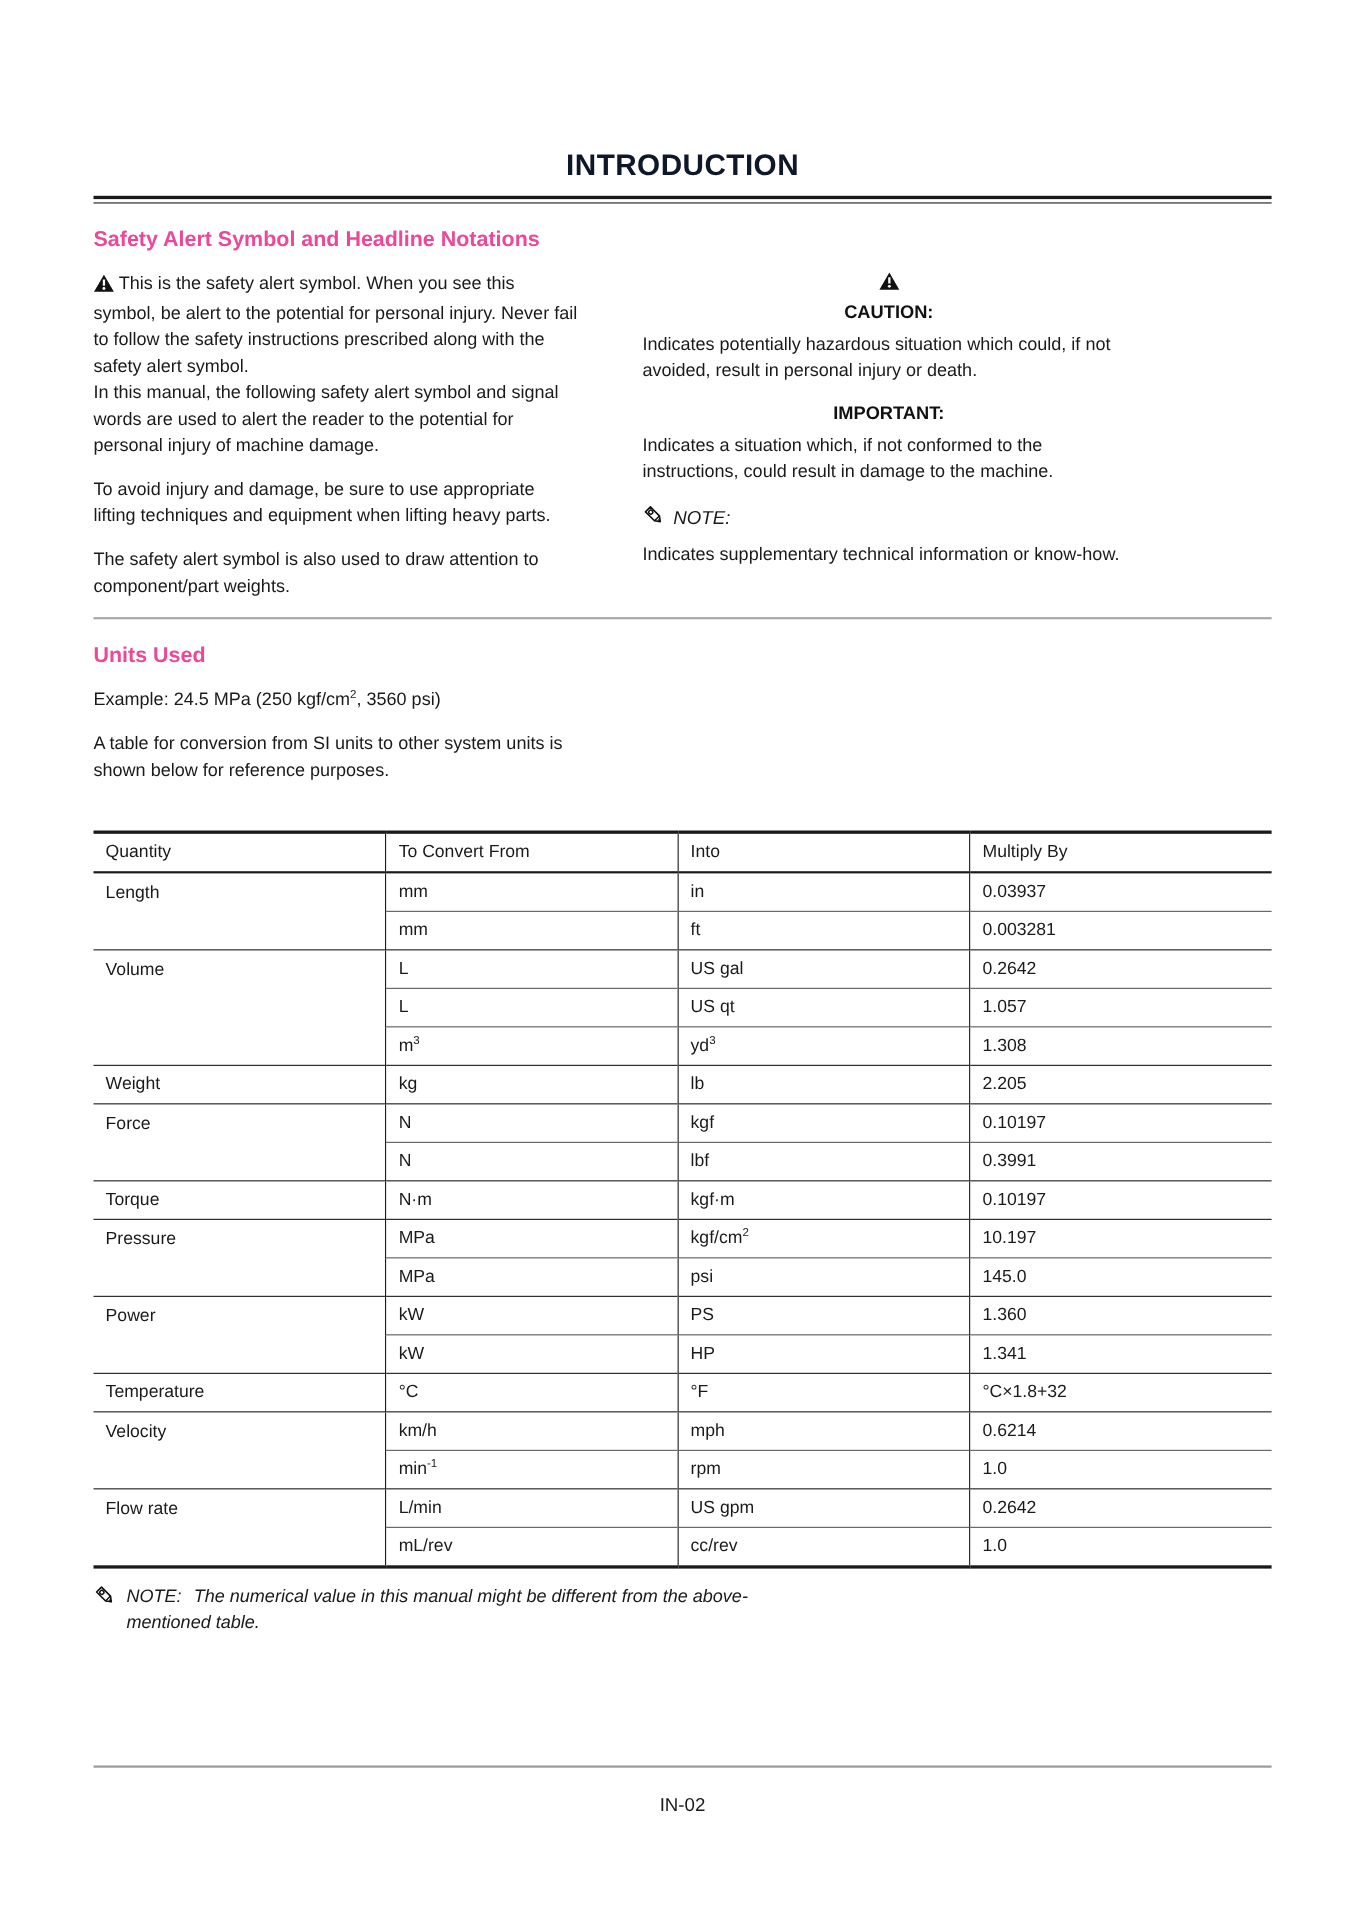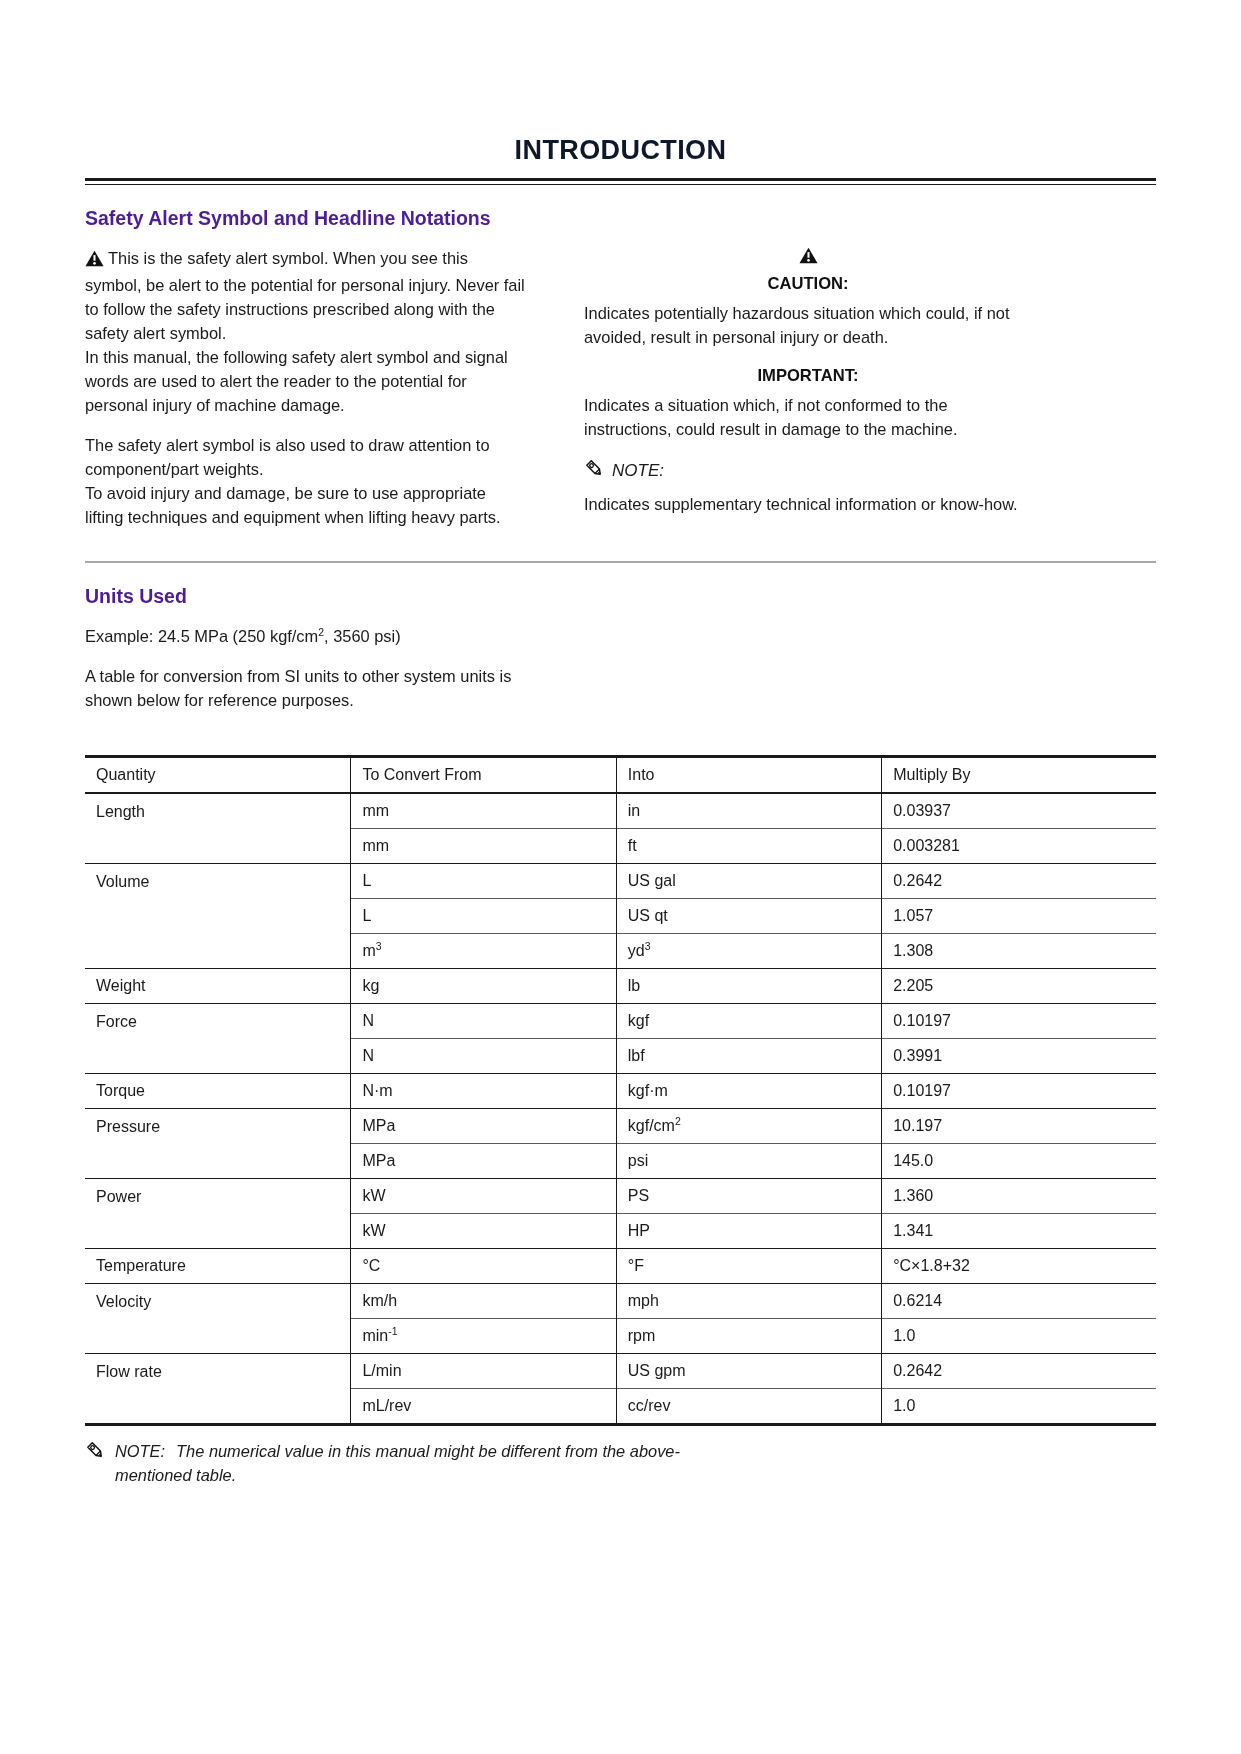--- a/index.html
+++ b/index.html
@@ -40,21 +40,21 @@
     border-top: 3px solid #1a1a1a;
     border-bottom: 1px solid #1a1a1a;
     height: 3px;
     box-sizing: content-box;
   }
 
   
   .section-heading {
     font-size: 19.5px;
     font-weight: bold;
-    color: #4c1d95;
+    color: #ec4899;
     margin: 22px 0 17px 0;
   }
 
   
   .columns {
     display: flex;
     gap: 56px;
     align-items: flex-start;
   }
   .col {
@@ -194,22 +194,22 @@
         <span class="alert-icon inline-para">
           <svg width="19" height="17" viewBox="0 0 24 21" aria-hidden="true">
             <path d="M12 0.6 L23.4 20.4 L0.6 20.4 Z" fill="#111111"></path>
             <rect x="10.7" y="6.2" width="2.6" height="7.1" fill="#ffffff"></rect>
             <circle cx="12" cy="16.6" r="1.7" fill="#ffffff"></circle>
           </svg>
         </span><span>This is the safety alert symbol. When you see this symbol, be alert to the potential for personal injury. Never fail to follow the safety instructions prescribed along with the safety alert symbol.</span>
       </p>
 
       <p class="body">In this manual, the following safety alert symbol and signal words are used to alert the reader to the potential for personal injury of machine damage.</p>
+      <p class="body">To avoid injury and damage, be sure to use appropriate lifting techniques and equipment when lifting heavy parts.</p>
       <p class="body nogap">The safety alert symbol is also used to draw attention to component/part weights.</p>
-      <p class="body">To avoid injury and damage, be sure to use appropriate lifting techniques and equipment when lifting heavy parts.</p>
     </div>
 
     <div class="col col-right">
       <div class="subhead">
         <span class="alert-icon">
           <svg width="19" height="17" viewBox="0 0 24 21" aria-hidden="true">
             <path d="M12 0.6 L23.4 20.4 L0.6 20.4 Z" fill="#111111"></path>
             <rect x="10.7" y="6.2" width="2.6" height="7.1" fill="#ffffff"></rect>
             <circle cx="12" cy="16.6" r="1.7" fill="#ffffff"></circle>
           </svg>
@@ -379,14 +379,18 @@
           <circle cx="12" cy="7.3" r="2.1" fill="#ffffff" stroke="#111111" stroke-width="1.5"></circle>
           <path d="M12 18.1 L12 21.2" stroke="#111111" stroke-width="1.5"></path>
         </g>
       </svg>
     </span>
     <div>
       <span class="nlabel">NOTE:</span><span class="ntext">The numerical value in this manual might be different from the above-mentioned table.</span>
     </div>
   </div>
 
+  <div class="footer">
+    <div class="footer-rule"></div>
+    <div class="footer-page">IN-02</div>
+  </div>
 
 </div>
 
 </body></html>

